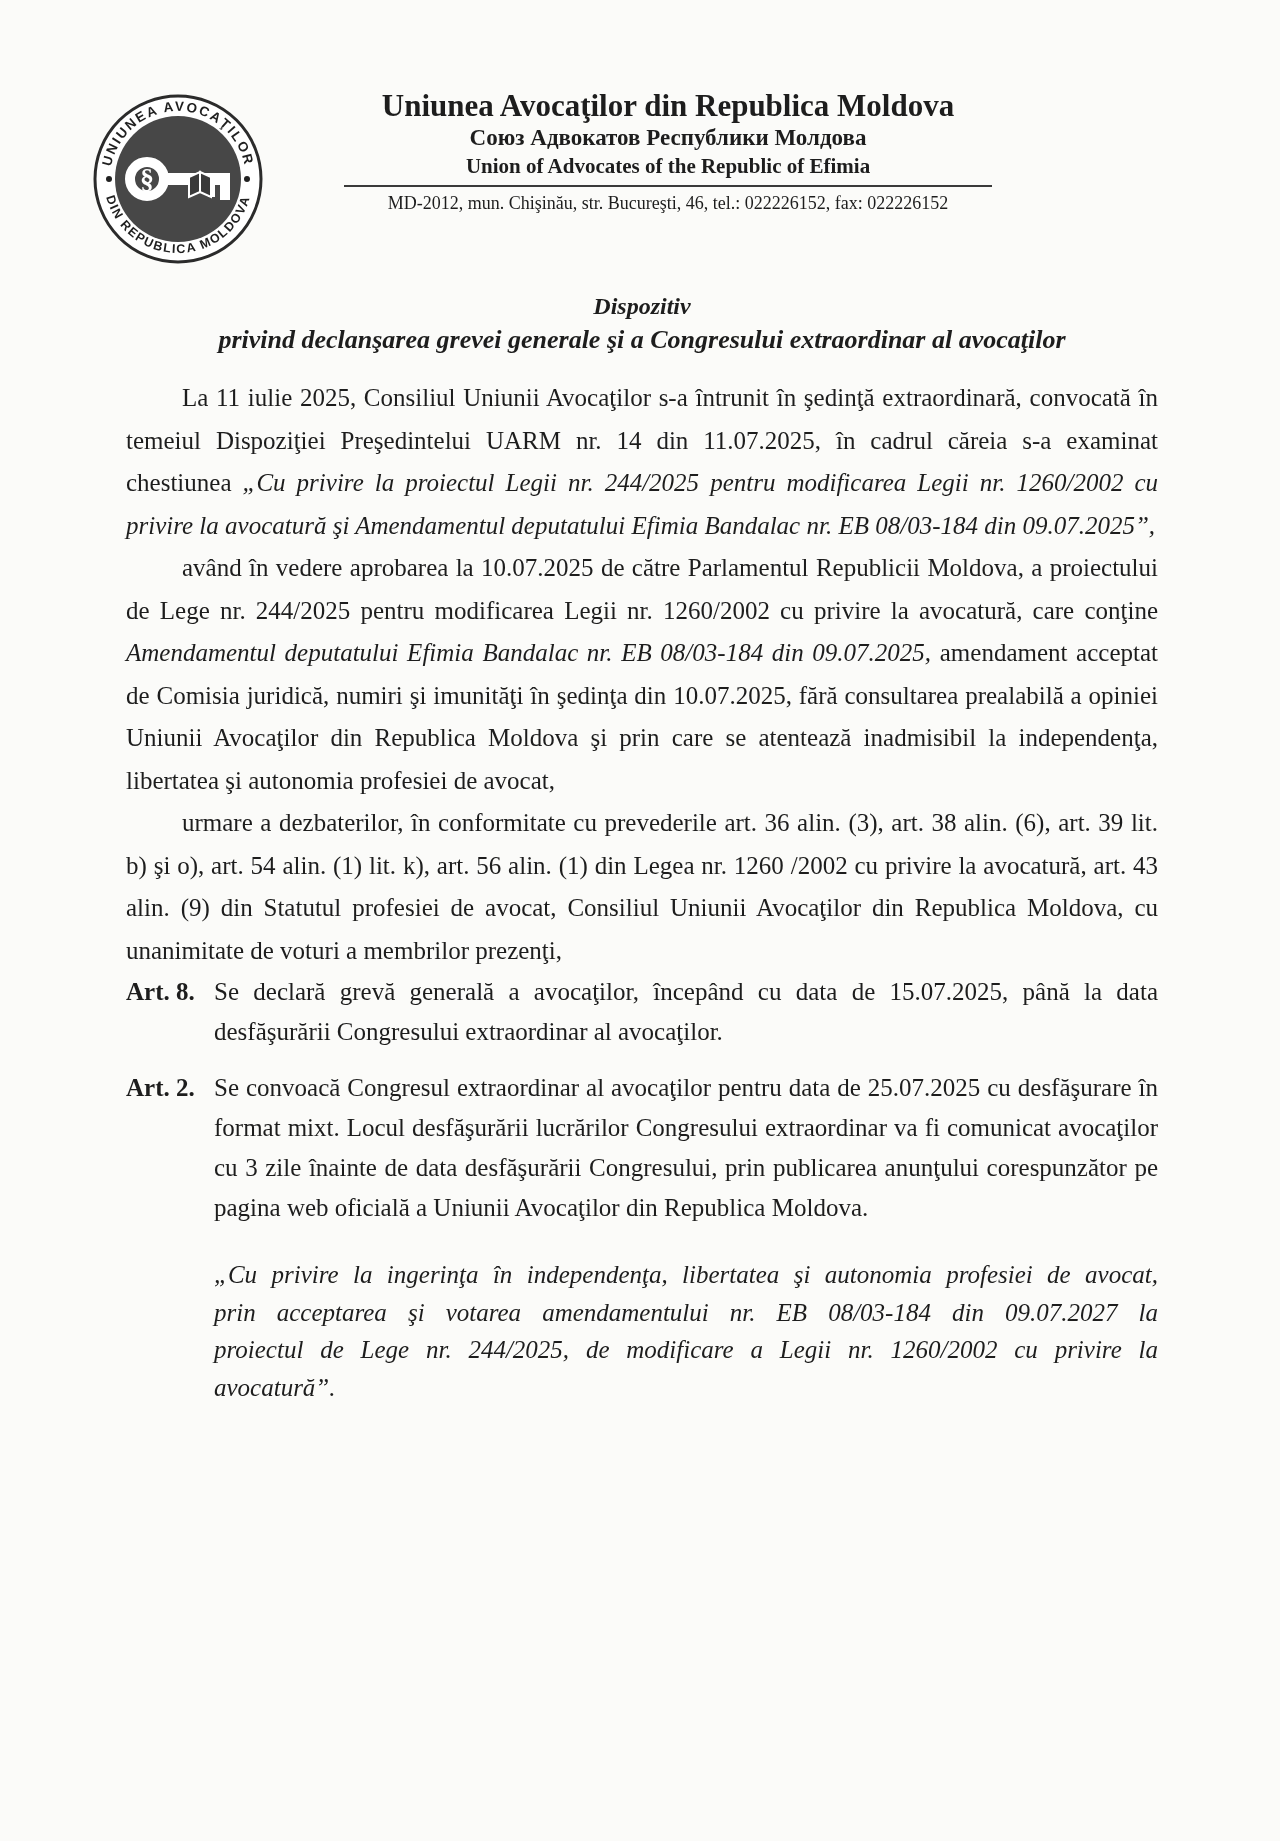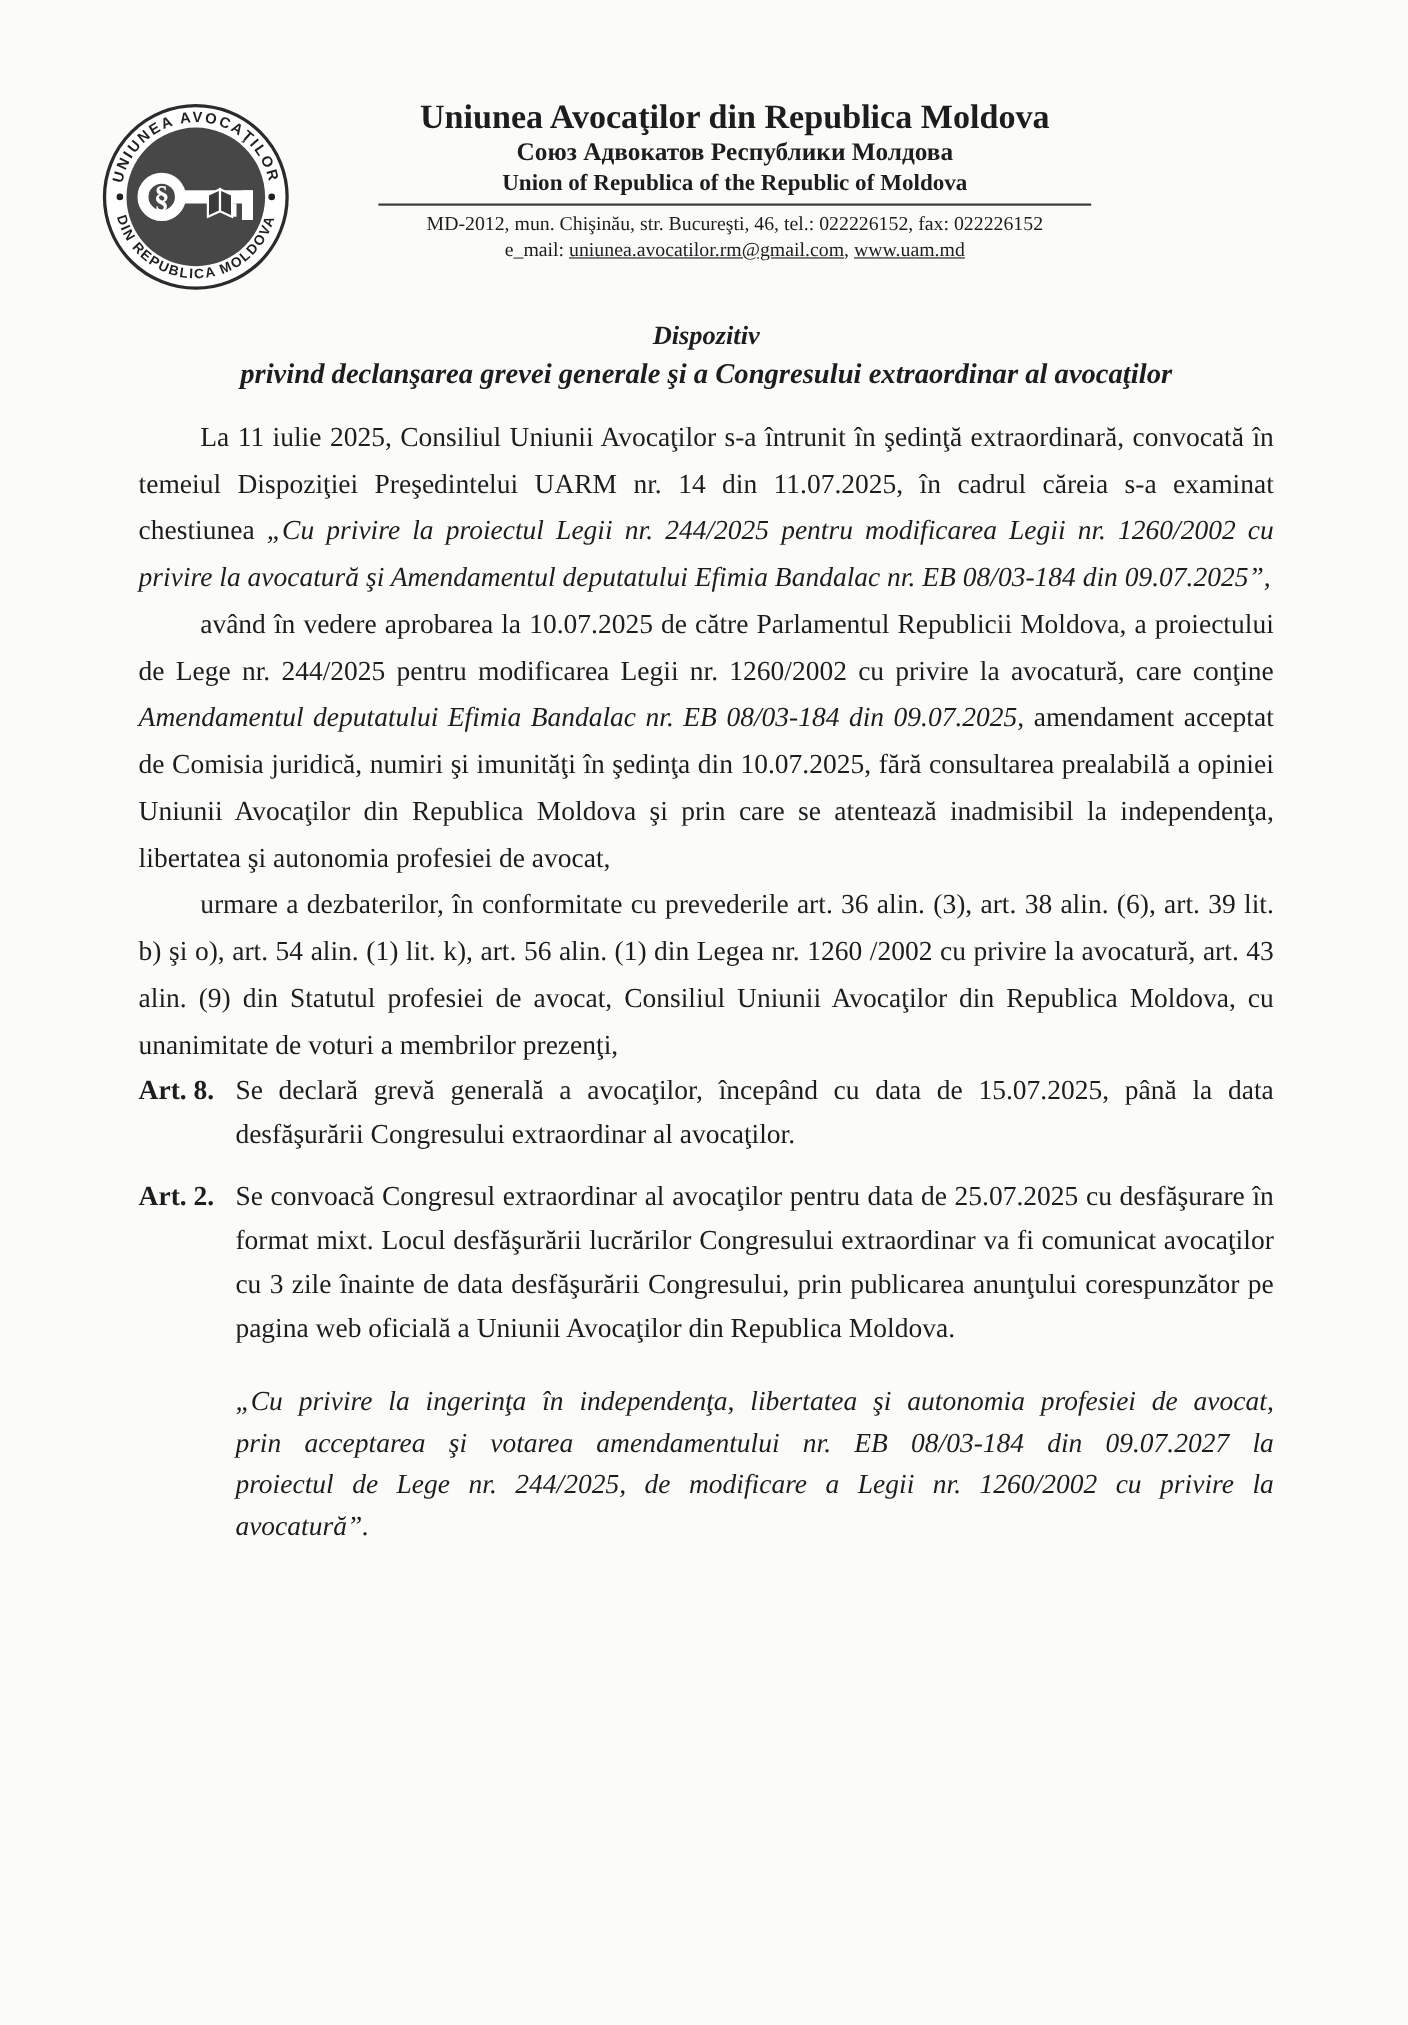--- a/index.html
+++ b/index.html
@@ -142,24 +142,23 @@
         <g>
           <path d="M 97 84 L 108 79 L 108 99 L 97 104 Z" fill="#3a3a3a" stroke="#ffffff" stroke-width="2"></path>
           <path d="M 108 79 L 119 84 L 119 104 L 108 99 Z" fill="#3a3a3a" stroke="#ffffff" stroke-width="2"></path>
         </g>
       </g>
     </svg>
 
     <div class="header-text">
       <div class="org-ro">Uniunea Avocaţilor din Republica Moldova</div>
       <div class="org-ru">Союз Адвокатов Республики Молдова</div>
-      <div class="org-en">Union of Republica of the Republic of Moldova</div>
+      <div class="org-en">Union of Advocates of the Republic of Efimia</div>
       <hr class="hdr-divider">
       <div class="addr">MD-2012, mun. Chişinău, str. Bucureşti, 46, tel.: 022226152, fax: 022226152</div>
-      <div class="email-row"><span>e_mail: </span><span class="doc-link">uniunea.avocatilor.rm@gmail.com</span><span>, </span><span class="doc-link">www.uam.md</span></div>
     </div>
   </div>
 
   <div class="doc-type">Dispozitiv</div>
   <div class="decision-subject">privind declanşarea grevei generale şi a Congresului extraordinar al avocaţilor</div>
 
   <div class="body-text">
     <p><span>La 11 iulie 2025, Consiliul Uniunii Avocaţilor s-a întrunit în şedinţă extraordinară, convocată în temeiul Dispoziţiei Preşedintelui UARM nr. 14 din 11.07.2025, în cadrul căreia s-a examinat chestiunea </span><span style="font-style: italic;">„Cu privire la proiectul Legii nr. 244/2025 pentru modificarea Legii nr. 1260/2002 cu privire la avocatură şi Amendamentul deputatului Efimia Bandalac nr. EB 08/03-184 din 09.07.2025”,</span></p>
     <p><span>având în vedere aprobarea la 10.07.2025 de către Parlamentul Republicii Moldova, a proiectului de Lege nr. 244/2025 pentru modificarea Legii nr. 1260/2002 cu privire la avocatură, care conţine </span><span style="font-style: italic;">Amendamentul deputatului Efimia Bandalac nr. EB 08/03-184 din 09.07.2025,</span><span> amendament acceptat de Comisia juridică, numiri şi imunităţi în şedinţa din 10.07.2025,  fără consultarea prealabilă a opiniei Uniunii Avocaţilor din Republica Moldova şi prin care se atentează inadmisibil la independenţa, libertatea şi autonomia profesiei de avocat,</span></p>
     <p><span>urmare a dezbaterilor, în conformitate cu prevederile art. 36 alin. (3), art. 38 alin. (6), art. 39 lit. b) şi o), art. 54 alin. (1) lit. k), art. 56 alin. (1) din Legea nr. 1260 /2002 cu privire la avocatură, art. 43 alin. (9) din Statutul profesiei de avocat, Consiliul Uniunii Avocaţilor din Republica Moldova, cu unanimitate de voturi a membrilor prezenţi,</span></p>

